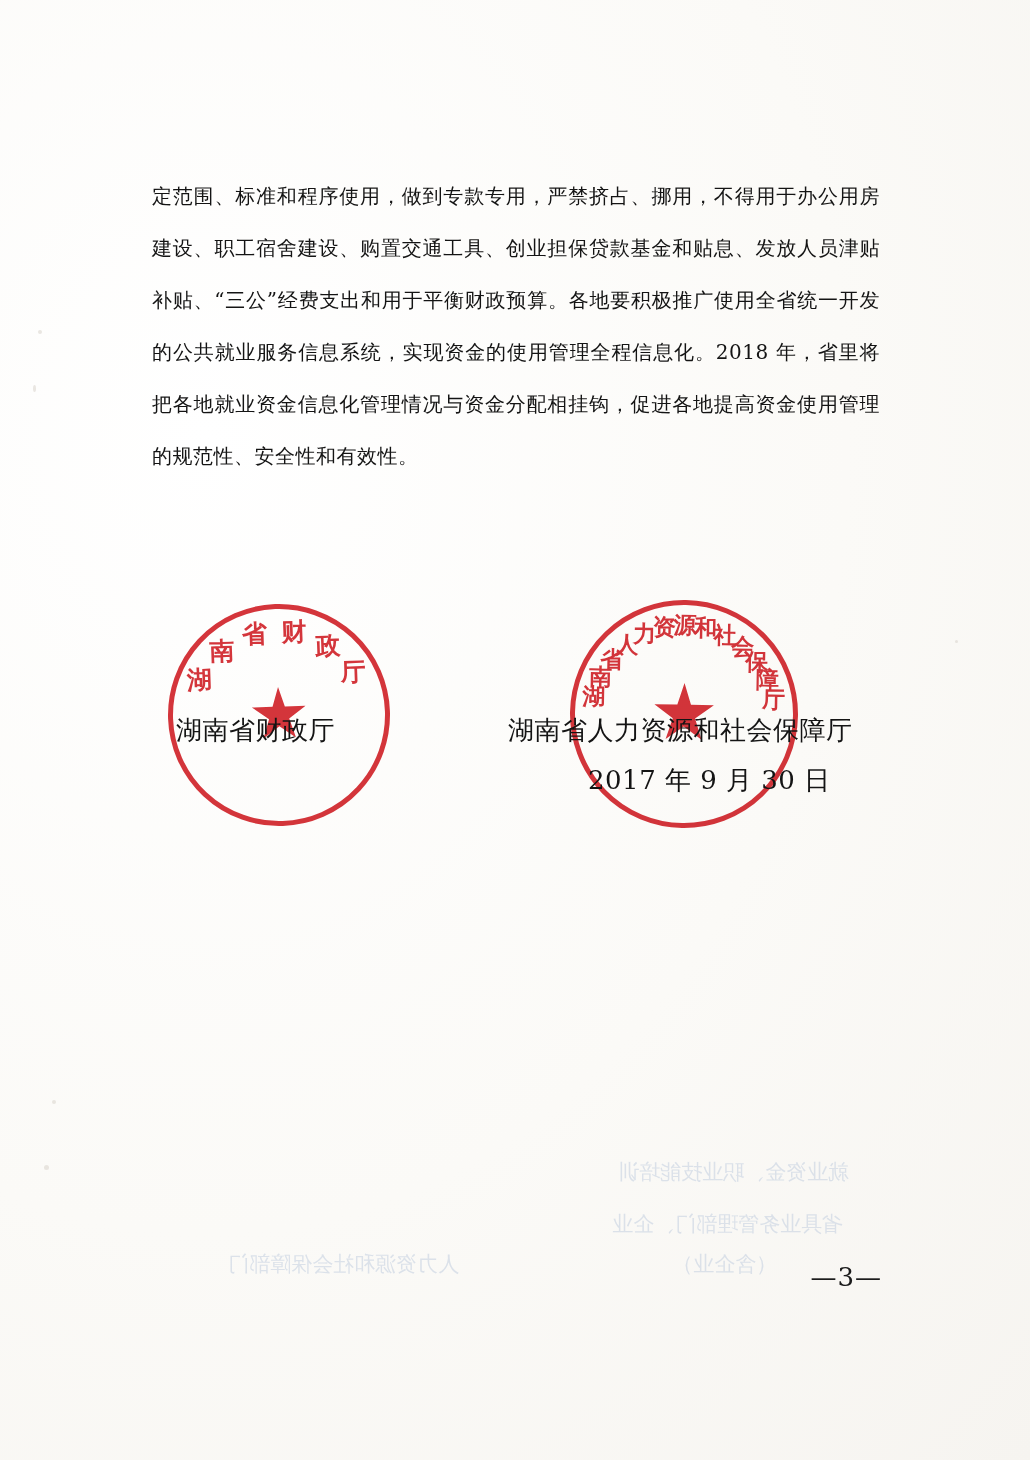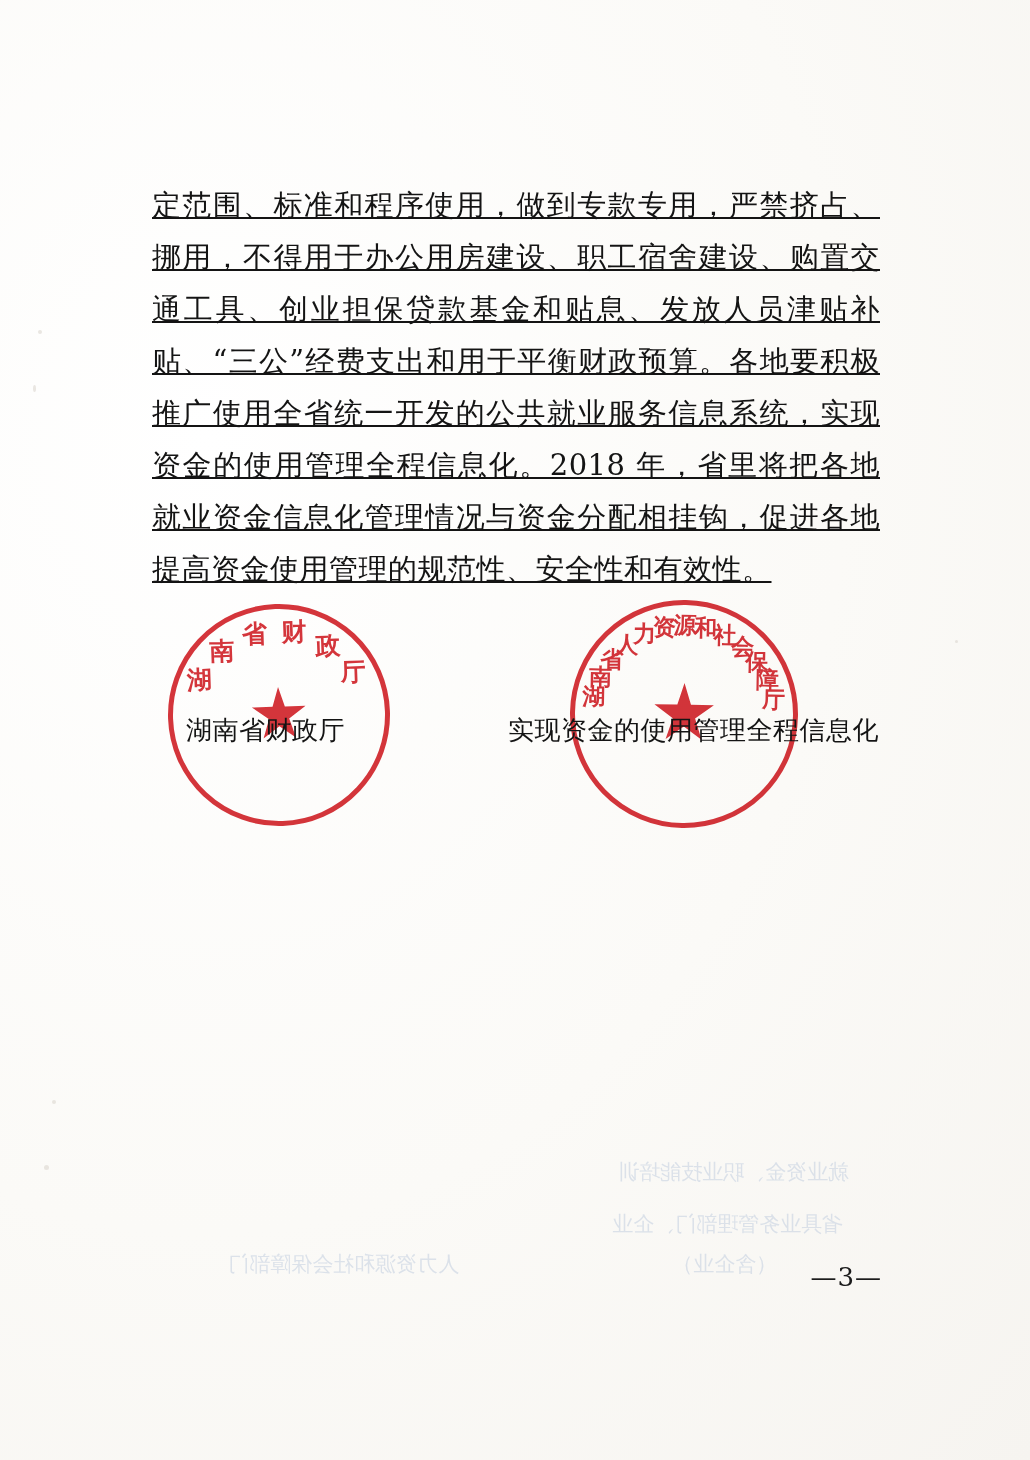--- a/index.html
+++ b/index.html
@@ -26,27 +26,26 @@
     background: #d8d4cc;
     border-radius: 50%;
     opacity: .55;
   }
 
   .body-text {
     position: absolute;
     left: 152px;
     top: 150px;
     width: 728px;
-    font-size: 29px;
+    font-size: 20px;
     line-height: 52px;
     color: #141414;
     letter-spacing: 0.5px;
     text-align: justify;
     font-family: "DejaVu Serif", "Liberation Serif", serif;
-    text-decoration: underline;
   }
 
   .attachment-line {
     position: absolute;
     left: 207px;
     top: 560px;
     font-size: 27px;
     line-height: 34px;
     color: #141414;
     font-family: "DejaVu Serif", "Liberation Serif", serif;
@@ -109,21 +108,21 @@
   .seal.s2 .seal-ch { font-size: 23px; }
 
   .stamp-caption {
     position: absolute;
     color: #141414;
     font-size: 26px;
     font-family: "DejaVu Serif", "Liberation Serif", serif;
     letter-spacing: 0.5px;
     white-space: nowrap;
   }
-  .cap-fin { left: 186px; top: 713px; }
+  .cap-fin { left: 176px; top: 713px; }
   .cap-hr  { left: 508px; top: 713px; }
   .cap-date{ left: 588px; top: 763px; }
 
   
   .bleed {
     position: absolute;
     color: #c3cfe0;
     opacity: .55;
     font-size: 21px;
     font-family: "DejaVu Serif", "Liberation Serif", serif;
@@ -189,21 +188,22 @@
       <span class="seal-ch" style="transform: rotate(52deg)  translate(0,-92px) rotate(-52deg) translate(-12px,-12px);">保</span>
       <span class="seal-ch" style="transform: rotate(65deg)  translate(0,-92px) rotate(-65deg) translate(-12px,-12px);">障</span>
       <span class="seal-ch" style="transform: rotate(78deg)  translate(0,-92px) rotate(-78deg) translate(-12px,-12px);">厅</span>
     </div>
     <div class="seal-star">
       <div class="star-shape"></div>
     </div>
   </div>
 
   <div class="stamp-caption cap-fin">湖南省财政厅</div>
-  <div class="stamp-caption cap-hr">实现资金的使用管理全程信息化</div>
+  <div class="stamp-caption cap-hr">湖南省人力资源和社会保障厅</div>
+  <div class="stamp-caption cap-date">2017 年 9 月 30 日</div>
 
   <div class="bleed bl1">就业资金、职业技能培训</div>
   <div class="bleed bl2">省具业务管理部门、企业</div>
   <div class="bleed bl3">人力资源和社会保障部门</div>
   <div class="bleed bl4">（含企业）</div>
 
   <div class="page-number">—3—</div>
 </div>
 
 </body></html>

